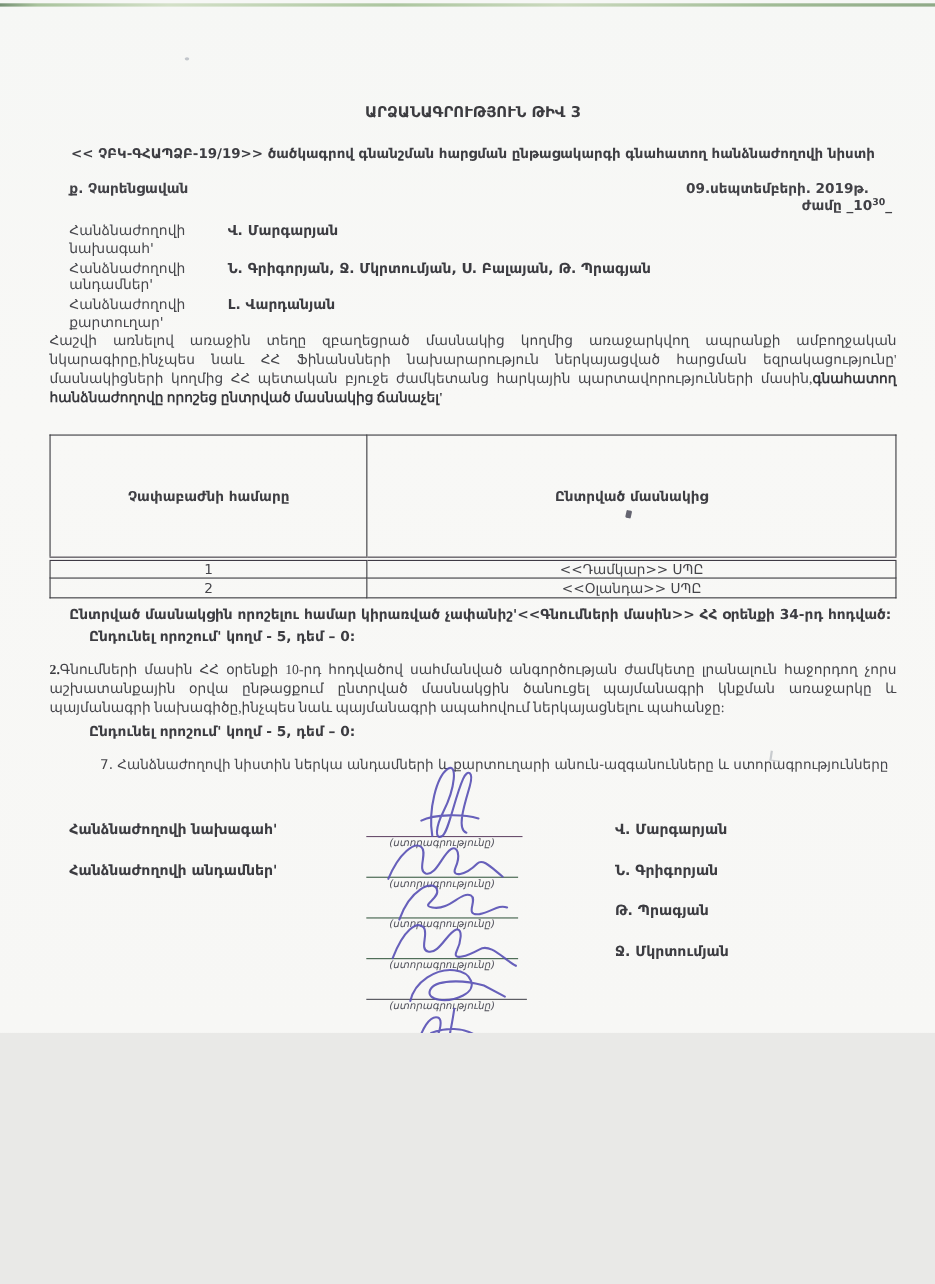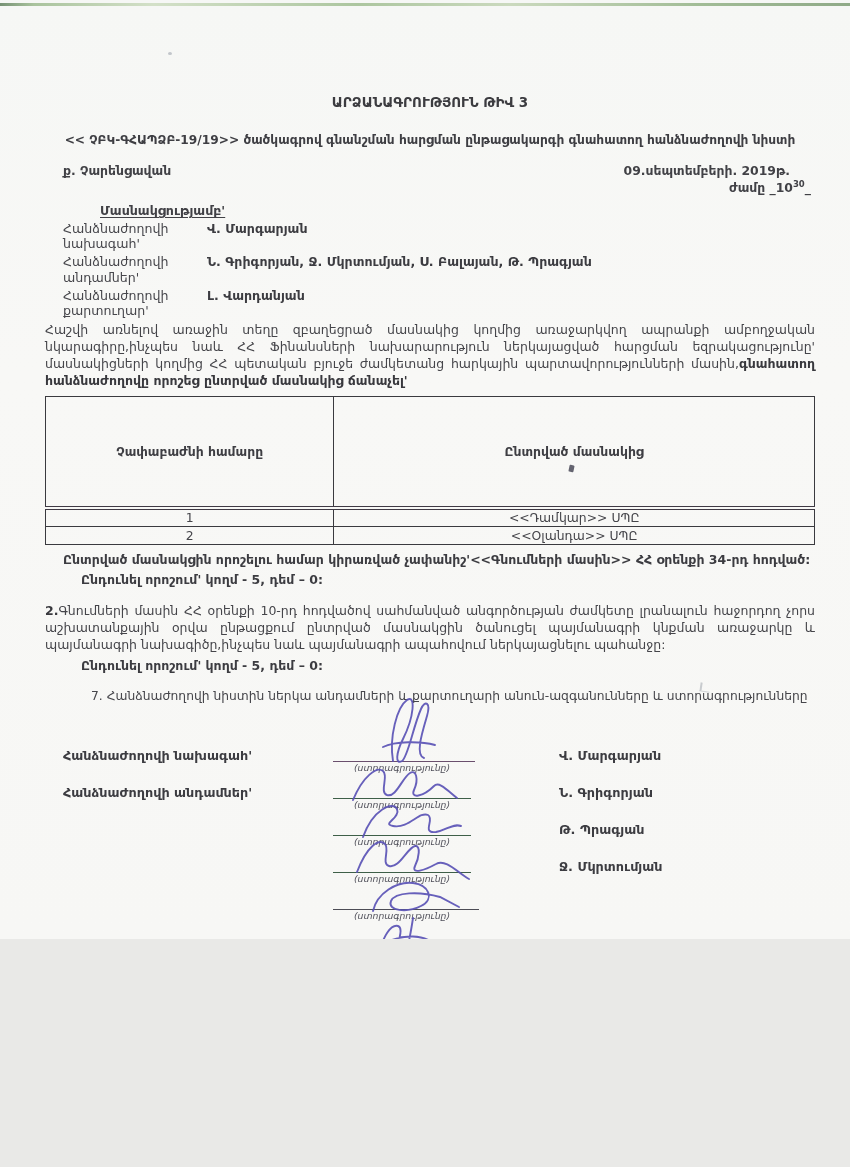--- a/index.html
+++ b/index.html
@@ -29,24 +29,24 @@
   .timeline { text-align:right; font-weight:bold; font-size:12.4px; padding-right:4px; margin-top:1px; }
   .timeline sup { font-size:8.5px; }
 
   .participants { margin-top:8px; font-size:12.6px; }
   .p-heading { margin-left:55px; font-weight:bold; text-decoration:underline; text-underline-offset:2px; }
   .p-row { display:flex; margin-top:2.5px; line-height:15.5px; }
   .p-row .p-label { width:162px; padding-left:18px; flex:0 0 auto; color:#47474c; }
   .p-row .p-value { font-weight:bold; color:#3c3c41; }
 
   .sec1-heading { margin-top:19px; font-weight:bold; font-size:12.7px; }
-  .para { margin-top:2px; font-size:12.5px; line-height:17px; text-align:justify; color:#45454a; }
+  .para { margin-top:2px; font-size:12.5px; line-height:17px; text-align:justify; color:#45454a;font-family:Liberation Serif, serif; }
   .para b { color:#38383d; }
 
-  table.lots { width:100%; margin-top:7px; border-collapse:collapse; font-size:12.4px; }
+  table.lots { width:100%; margin-top:25px; border-collapse:collapse; font-size:12.4px; }
   table.lots, table.lots td, table.lots th { border:1.6px solid #3a3a3f; }
   table.lots th { font-weight:bold; height:112px; text-align:center; vertical-align:middle;
                   border-bottom:4px double #3f3a44; position:relative; color:#3e3e43; }
   table.lots td { height:18px; text-align:center; border-top:1px solid #5d4050; color:#45454a; }
   table.lots .col-num { width:37.5%; }
   .ink-dot { position:absolute; left:49%; top:62%; width:5px; height:7px; background:#4a4a58;
              border-radius:1px; transform:rotate(12deg); opacity:.85; }
 
   .criterion { margin-top:7px; font-weight:bold; font-size:12.5px; padding-left:18px; color:#3c3c41; }
   .vote { margin-top:5px; font-weight:bold; font-size:12.5px; padding-left:36px; color:#3c3c41; }
@@ -88,21 +88,20 @@
     <div class="title">ԱՐՁԱՆԱԳՐՈՒԹՅՈՒՆ ԹԻՎ 3</div>
     <div class="subtitle">&lt;&lt; ՉԲԿ-ԳՀԱՊՁԲ-19/19&gt;&gt; ծածկագրով գնանշման հարցման ընթացակարգի գնահատող հանձնաժողովի  նիստի</div>
 
     <div class="dateline">
       <span class="loc">ք. Չարենցավան</span>
       <span class="date">09.սեպտեմբերի. 2019թ.</span>
     </div>
     <div class="timeline"><span>ժամը _10</span><sup>30</sup><span>_</span></div>
 
     <div class="participants">
-      <div class="p-heading">Մասնակցությամբ'</div>
       <div class="p-row">
         <span class="p-label">Հանձնաժողովի նախագահ'</span>
         <span class="p-value">Վ. Մարգարյան</span>
       </div>
       <div class="p-row">
         <span class="p-label">Հանձնաժողովի անդամներ'</span>
         <span class="p-value">Ն. Գրիգորյան, Ջ. Մկրտումյան, Ս. Բալայան, Թ. Պրագյան</span>
       </div>
       <div class="p-row">
         <span class="p-label">Հանձնաժողովի քարտուղար'</span>

